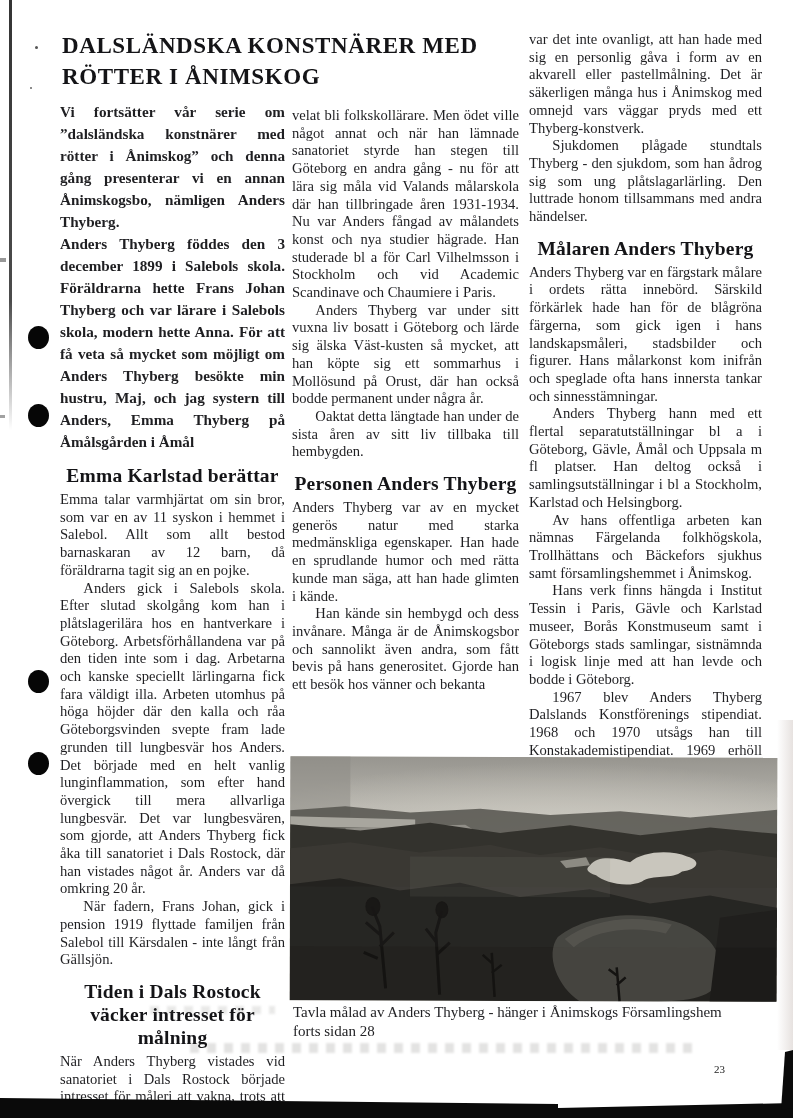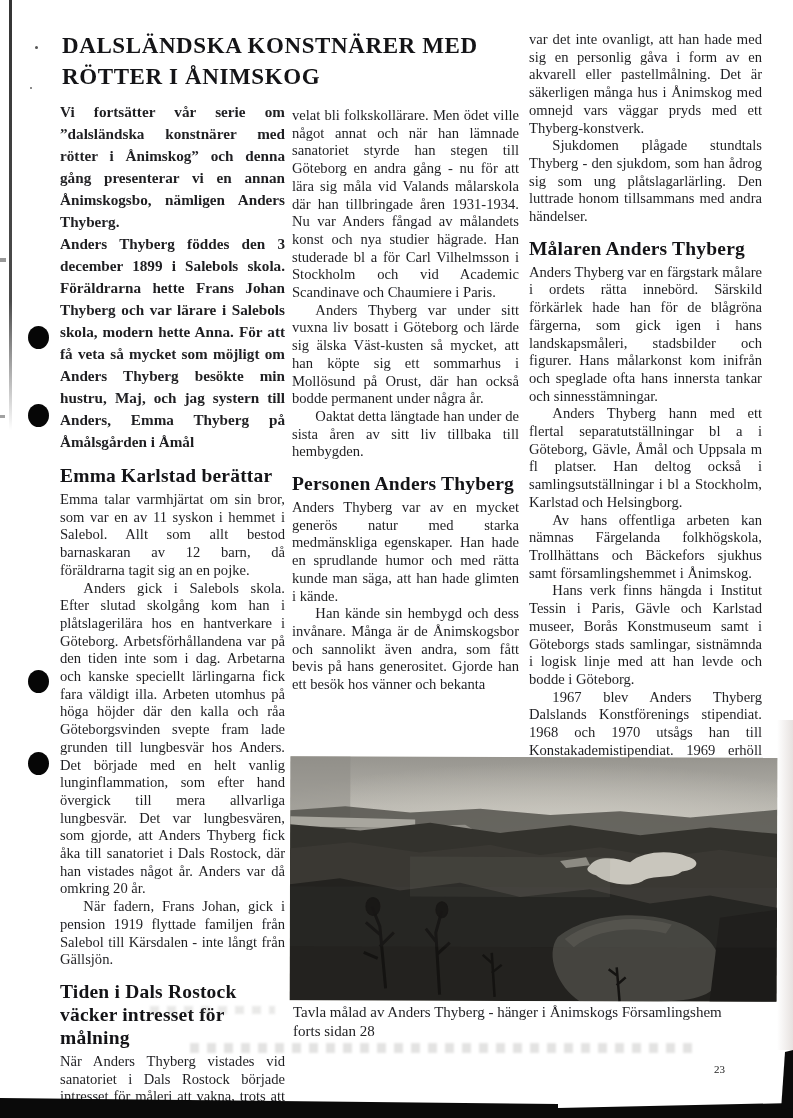--- a/index.html
+++ b/index.html
@@ -16,21 +16,21 @@
   }
   .col{position:absolute;text-align:justify;font-size:14.6px;line-height:17.7px;}
   .col-0{left:60px;top:101px;width:225px;}
   .col-1{left:292px;top:107px;width:227px;}
   .col-2{left:529px;top:31px;width:233px;}
   .blk-p,.blk-pi,.blk-lead{margin:0;}
   .blk-pi{text-indent:1.6em;}
   .blk-lead{font-weight:bold;font-size:15.2px;line-height:22px;}
   .blk-h{
     font-size:19.5px;font-weight:bold;line-height:23px;
-    margin:11px 0 4px;text-align:left;letter-spacing:.2px;color:#141417;
+    margin:11px 0 4px;text-align:center;letter-spacing:.2px;color:#141417;
   }
   .photo{
     position:absolute;left:290px;top:757px;width:487px;height:244px;
     transform:rotate(.2deg);background:#b9b7b0;overflow:hidden;
   }
   .caption{
     position:absolute;left:293px;top:1003px;width:478px;
     font-size:15px;line-height:19px;color:#232326;
   }
   .pageno{position:absolute;left:714px;top:1063px;font-size:11px;color:#222;}

